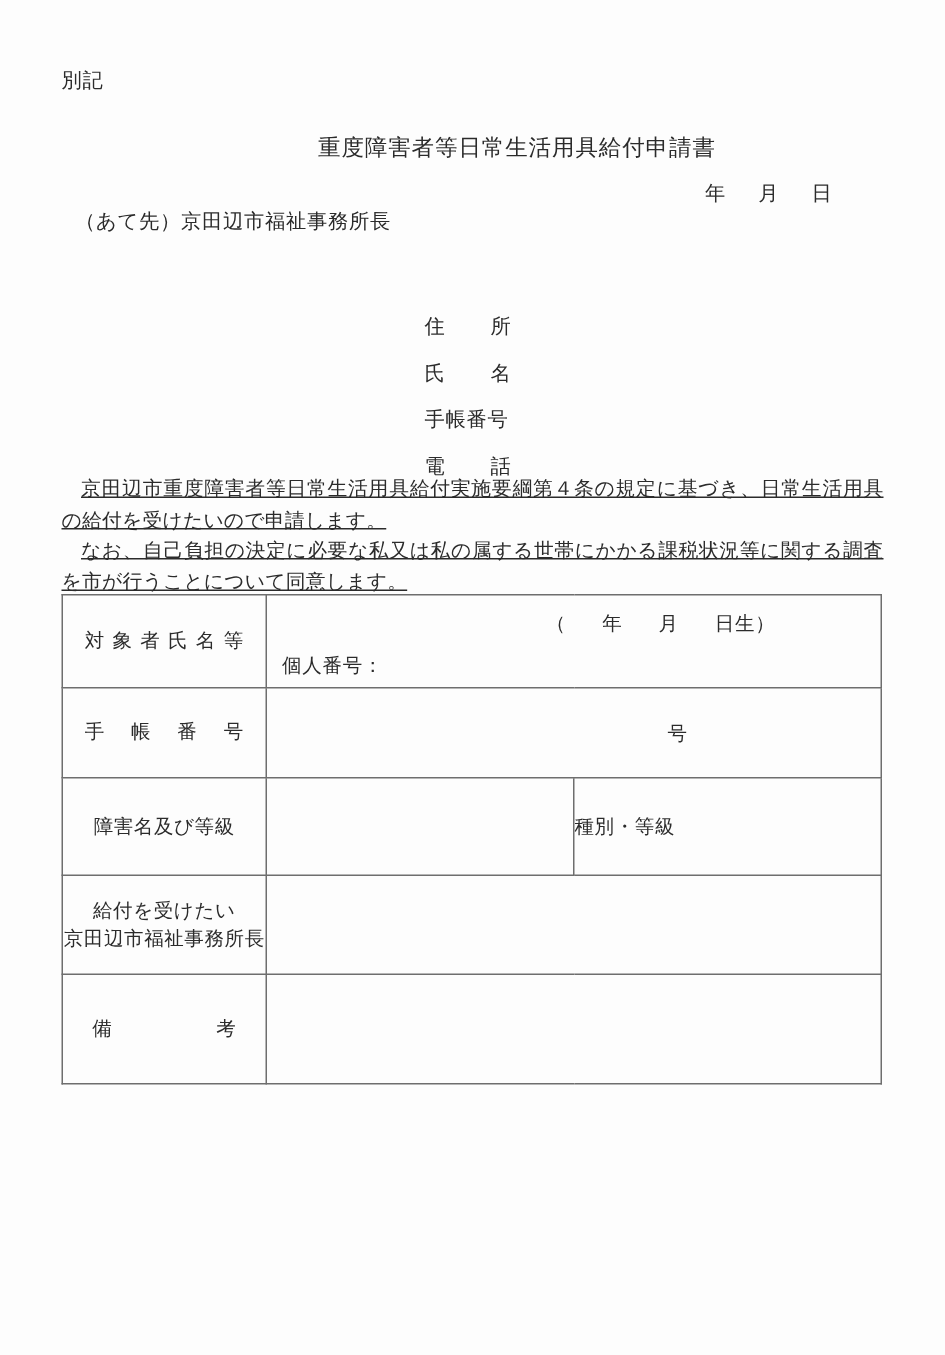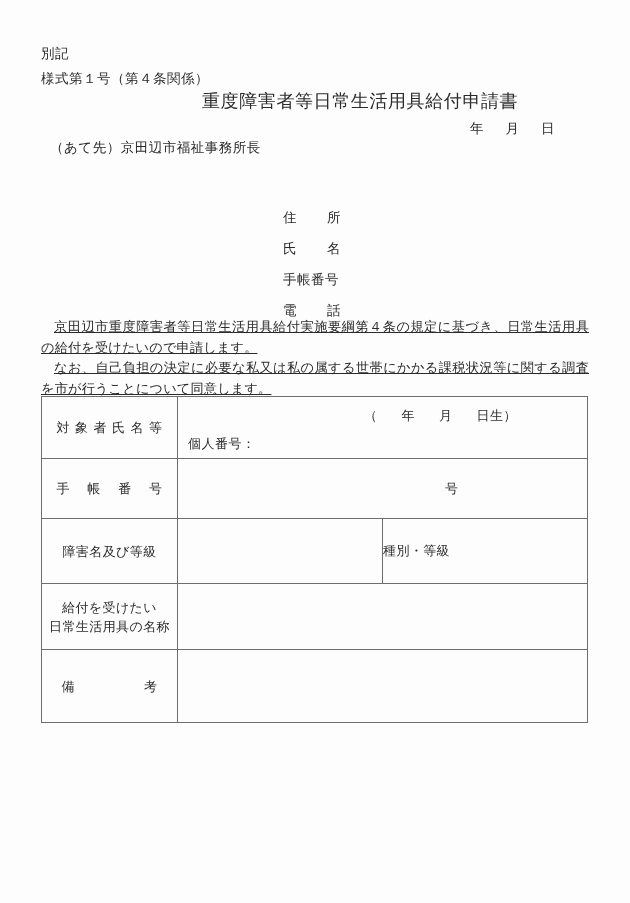--- a/index.html
+++ b/index.html
@@ -36,23 +36,23 @@
   .hdr-yoshiki {
     position: absolute;
     left: 41px;
     top: 70px;
     font-size: 13.5px;
     letter-spacing: 0.5px;
     white-space: nowrap;
   }
   .doc-title {
     position: absolute;
-    left: 202px;
+    left: 212px;
     top: 89px;
-    font-size: 18px;
+    font-size: 15px;
     letter-spacing: 0.6px;
     white-space: nowrap;
   }
   .date-line {
     position: absolute;
     left: 470px;
     top: 120px;
     font-size: 13.5px;
     white-space: nowrap;
   }
@@ -184,21 +184,20 @@
   .cell-h65 { height: 65px; }
   .cell-h73 { height: 73px; }
   .cell-h72 { height: 72px; }
 </style>
 </head>
 <body>
 
 <div class="page">
 
   <div class="hdr-bekki">別記</div>
-  <div class="hdr-yoshiki">様式第１号（第４条関係）</div>
   <div class="doc-title">重度障害者等日常生活用具給付申請書</div>
 
   <div class="date-line">
     <span>年</span><span class="gap"></span><span>月</span><span class="gap"></span><span>日</span>
   </div>
 
   <div class="addressee">（あて先）京田辺市福祉事務所長</div>
 
   <div class="applicant">
     <div class="line"><span class="spread2">住所</span></div>
@@ -228,21 +227,21 @@
       </td>
     </tr>
     <tr>
       <td class="lbl"><span>障害名及び等級</span></td>
       <td class="cell-blank-mid"></td>
       <td class="cell-shubetsu"><span>種別・等級</span></td>
     </tr>
     <tr>
       <td class="lbl">
         <span class="l2">給付を受けたい</span>
-        <span class="l2">日常生活用具の名称</span>
+        <span class="l2">京田辺市福祉事務所長</span>
       </td>
       <td class="cell-h65" colspan="2"></td>
     </tr>
     <tr>
       <td class="lbl"><span class="spread-biko">備考</span></td>
       <td class="cell-h72" colspan="2"></td>
     </tr>
   </tbody>
     </table>
 

